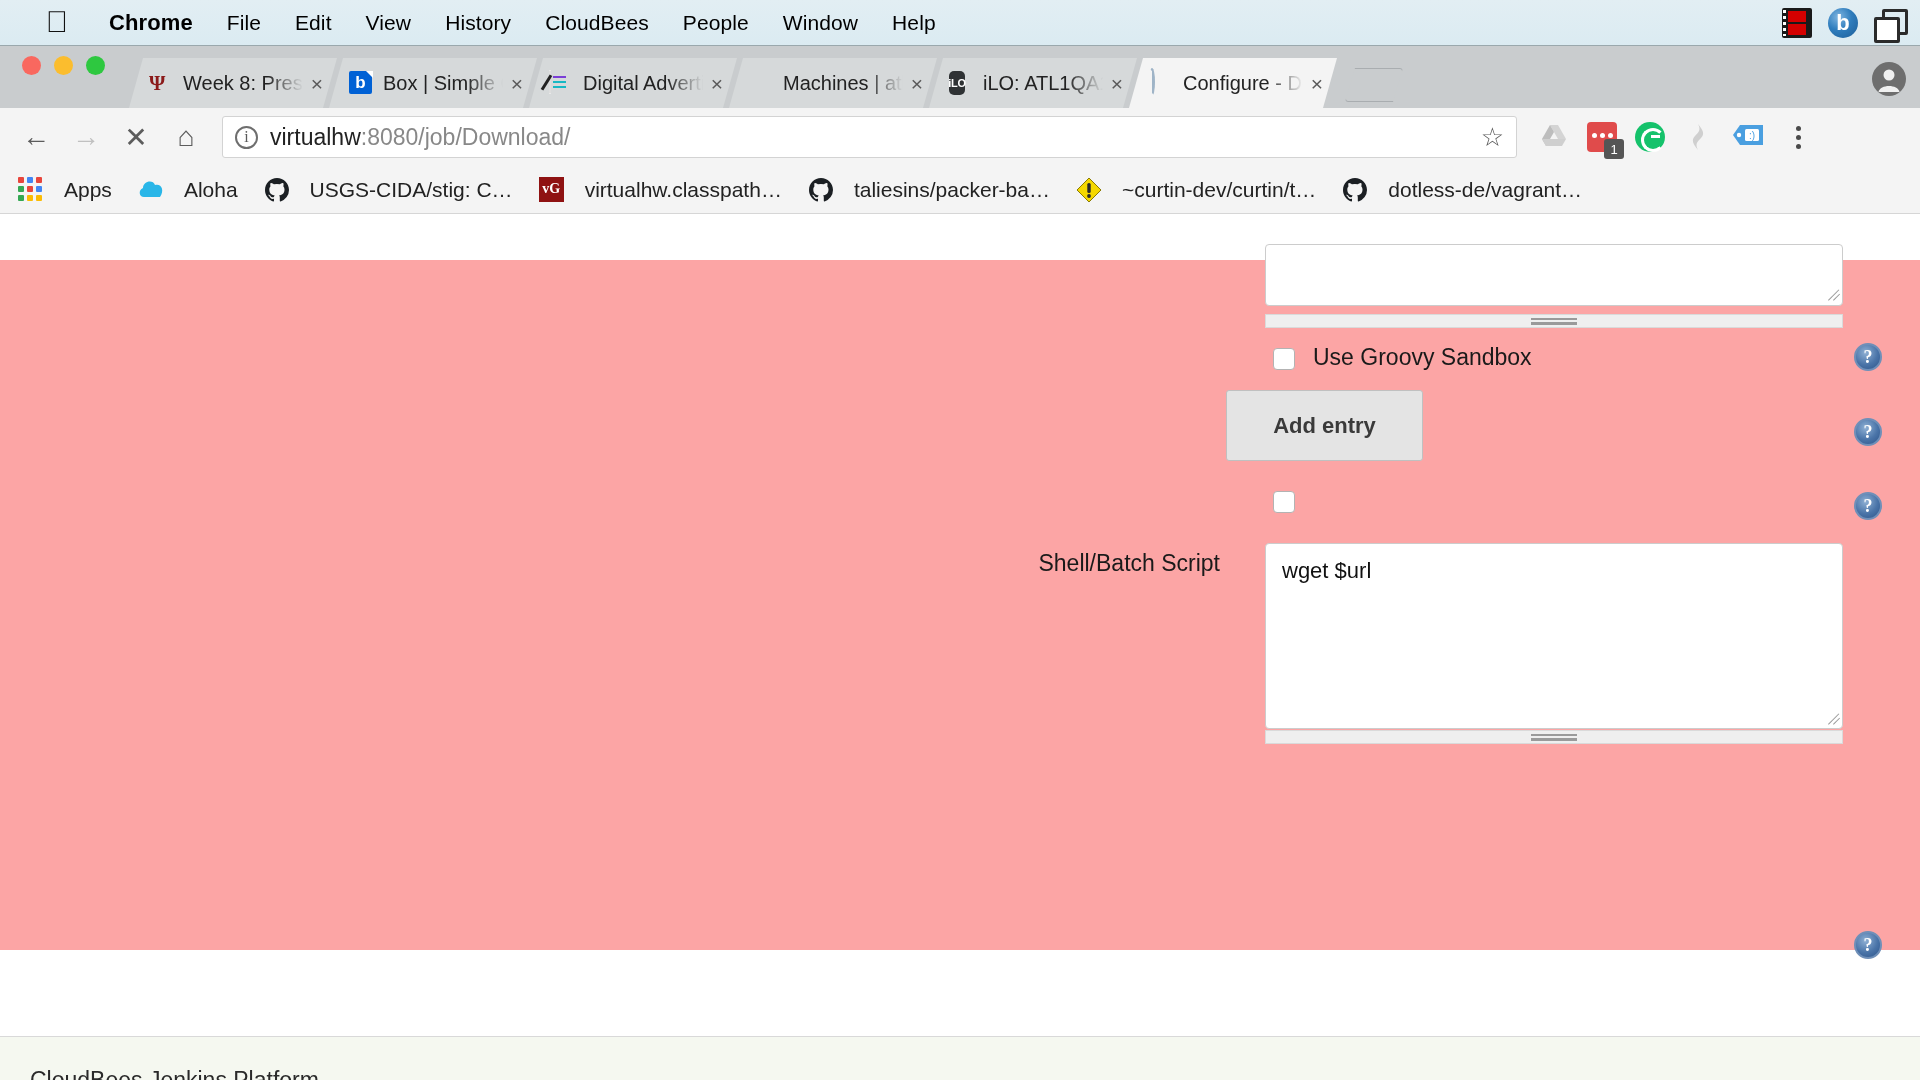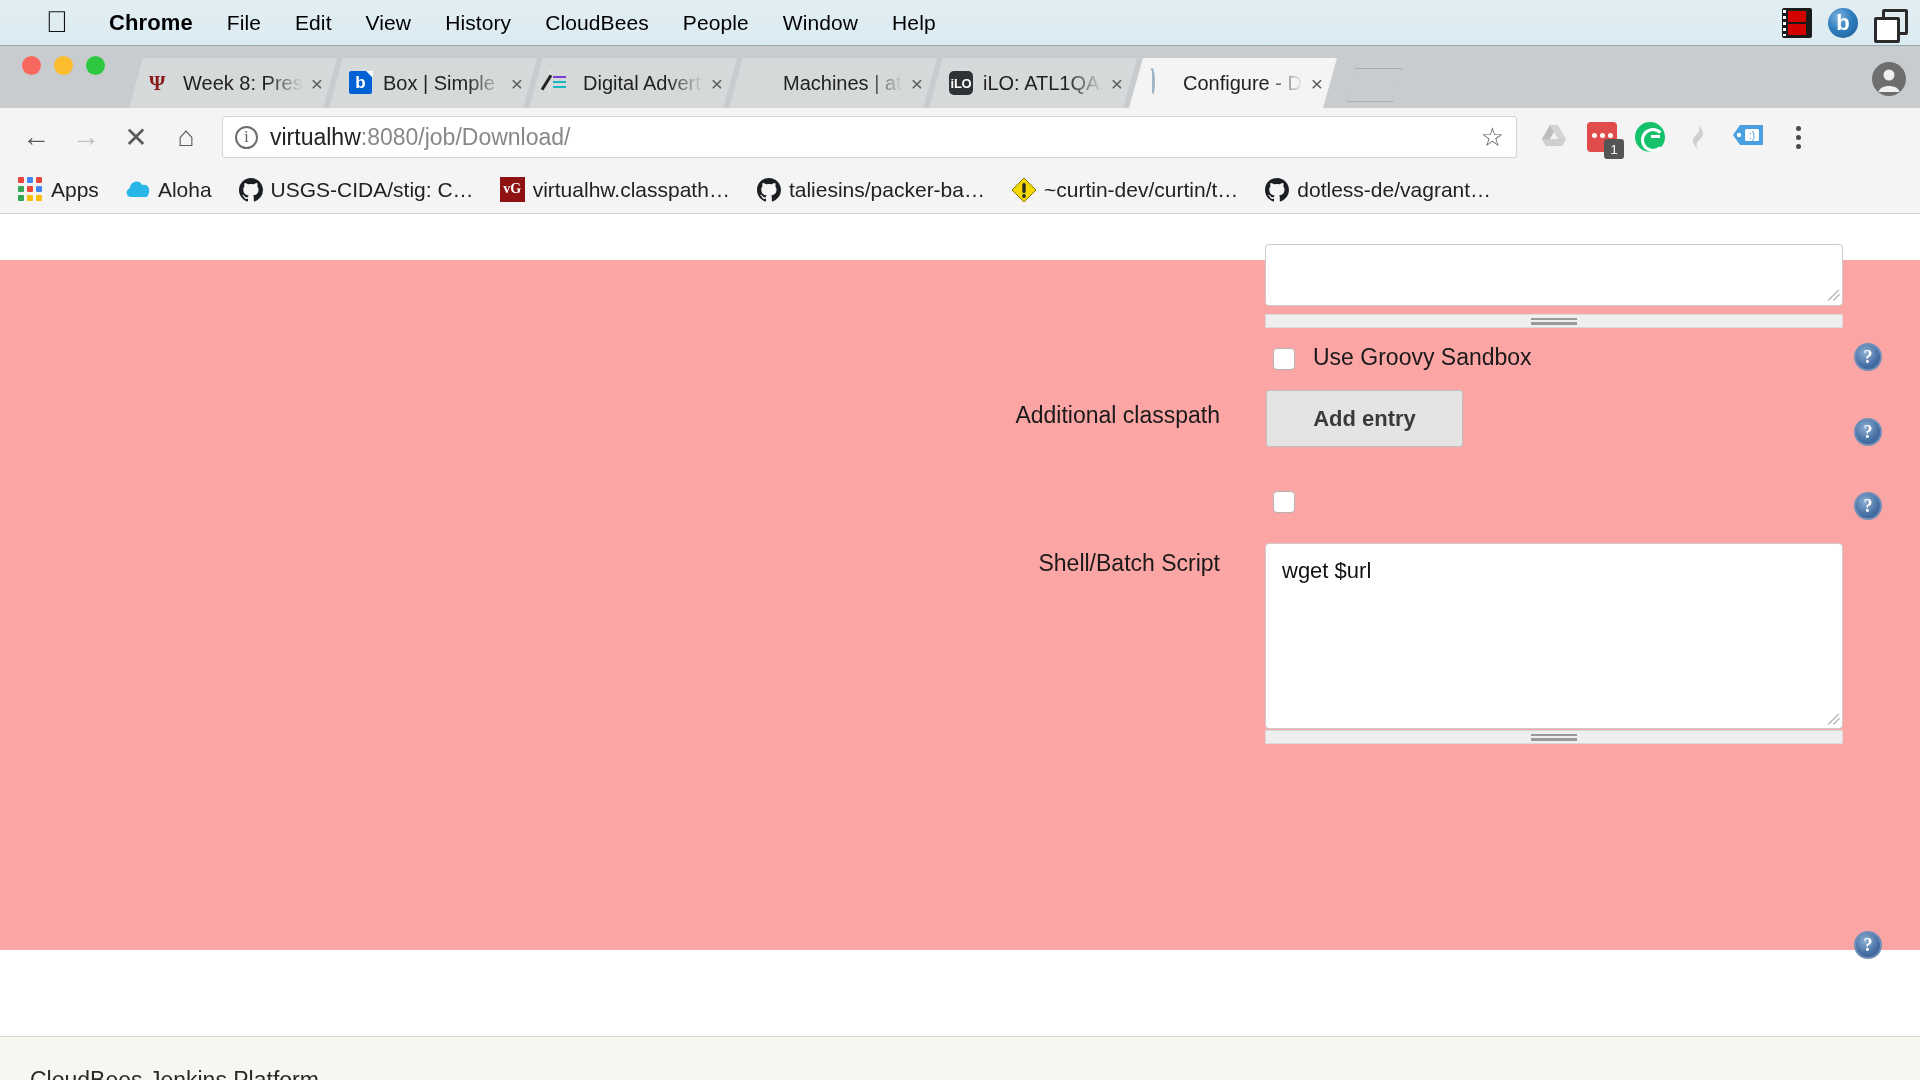--- a/index.html
+++ b/index.html
@@ -114,21 +114,21 @@
   .tab .tabclose { flex:0 0 20px; text-align:center; color:#5a5a5a; font-size: 21px; line-height: 1; margin-left: 4px; }
 
   .fav-iu { color:#8b1a1a; font-size:21px; font-weight:bold; line-height:24px; text-align:center; font-family:"Liberation Serif", serif; }
   .fav-box { width:23px;height:23px;background:#0061d5;border-radius:2px;color:#fff;font-weight:bold;font-size:17px;display:flex;align-items:center;justify-content:center; }
   .fav-box::before{content:"";position:absolute;right:0;top:0;border-left:7px solid transparent;border-top:7px solid #fff;}
   .fav-pen { width:24px;height:24px;background:#fff;border-radius:5px;border:1px solid #ddd;position:relative;overflow:hidden; }
   .fav-pen::before{content:"";position:absolute;left:3px;top:5px;width:13px;height:2px;background:#7b3fd6;box-shadow:0 5px 0 #17b8c4, 0 10px 0 #17b8c4;}
   .fav-pen::after{content:"";position:absolute;right:2px;top:3px;width:3px;height:17px;background:#222;transform:rotate(32deg);}
   .fav-orange { width:23px;height:23px;border-radius:50%;background:#f05024;position:relative;overflow:hidden;}
   .fav-orange::before{content:"";position:absolute;left:4px;top:4px;right:4px;bottom:4px;background:repeating-linear-gradient(180deg,#fff 0 2px,#f05024 2px 4px);}
-  .fav-ilo { width:24px;height:24px;background:#2f3234;border-radius:5px;color:#fff;font-size:13px;font-weight:bold;display:flex;align-items:center;justify-content:center;letter-spacing:-0.3px;}
+  .fav-ilo { width:16px;height:24px;background:#2f3234;border-radius:5px;color:#fff;font-size:11px;font-weight:bold;display:flex;align-items:center;justify-content:center;letter-spacing:-0.3px;}
   .fav-spinner { width:22px;height:22px;border:3px solid transparent;border-top-color:#9fb4c7;border-right-color:#9fb4c7;border-radius:50%;transform:rotate(20deg);}
 
   .newtab-btn {
     width: 58px; height: 34px; margin-left: 16px; margin-bottom: 6px;
     border: 1px solid #a9adb0; border-radius: 3px; background: #c9ccce;
     clip-path: polygon(10px 0, 100% 0, calc(100% - 10px) 100%, 0 100%);
   }
   .profile-avatar { position:absolute; right: 14px; bottom: 12px; width: 34px; height: 34px; }
   .profile-avatar svg { width:34px; height:34px; }
 
@@ -157,21 +157,21 @@
   .ext-gram::before{content:"";position:absolute;left:6px;top:6px;width:18px;height:18px;border:3px solid #fff;border-radius:50%;border-right-color:transparent;}
   .ext-gram::after{content:"";position:absolute;right:5px;top:13px;width:9px;height:3px;background:#fff;}
   .ext-gray svg{width:30px;height:30px;}
   .ext-tag svg{width:34px;height:26px;}
   .kebab { width:26px;height:30px;display:flex;flex-direction:column;align-items:center;justify-content:center;gap:4px;margin-left:6px;}
   .kebab i{width:5px;height:5px;border-radius:50%;background:#4a4a4a;}
 
   
   .bookmarks { height: 48px; background:#f4f4f4; display:flex; align-items:center; padding: 0 18px; border-bottom: 1px solid #d6d6d6; }
   .bm { display:flex; align-items:center; font-size: 21px; color:#222; margin-right: 26px; white-space:nowrap; }
-  .bm .bmicon { width:26px;height:26px;margin-right:7px;flex:0 0 26px;position:relative; }
+  .bm .bmicon { width:26px;height:26px;margin-right:20px;flex:0 0 26px;position:relative; }
   .apps-grid { display:grid; grid-template-columns:repeat(3,6px); grid-template-rows:repeat(3,6px); gap:3px; width:24px;height:24px; }
   .apps-grid i{width:6px;height:6px;border-radius:1px;}
   .gh svg{width:26px;height:26px;}
   .aloha svg{width:27px;height:24px;}
   .vg { width:25px;height:25px;background:#8f1212;color:#fff;font-size:14px;font-weight:bold;display:flex;align-items:center;justify-content:center;font-family:"Liberation Serif",serif;}
   .launchpad { width:26px;height:26px;position:relative; }
   .launchpad svg{width:26px;height:26px;}
 
   
   .page { position:absolute; top: 214px; left:0; width:1920px; height: 820px; background:#fff; }
@@ -450,22 +450,21 @@
       <div class="textarea-box" style="left:1265px; top:-16px; width:578px; height:62px;"></div>
       <div class="resize-grip" style="left:1827px; top:28px;"></div>
       <div class="hscroll" style="left:1265px; top:54px; width:578px;">
         <div class="thumb"></div>
       </div>
 
       <div class="jcheck" style="left:1273px; top:88px;"></div>
       <div class="jcheck-label" style="left:1313px; top:84px;">Use Groovy Sandbox</div>
       <div class="help-icon" style="left:1854px; top:83px;">?</div>
 
-      <div class="f-label" style="left:790px; top:142px; width:430px;">Additional classpath</div>
-      <div class="jbtn" style="left:1266px; top:130px; width:197px; height:57px;">Add entry</div>
+      <div class="jbtn" style="left:1226px; top:130px; width:197px; height:71px;">Add entry</div>
       <div class="help-icon" style="left:1854px; top:158px;">?</div>
 
       <div class="jcheck" style="left:1273px; top:231px;"></div>
       <div class="help-icon" style="left:1854px; top:232px;">?</div>
 
       <div class="f-label" style="left:790px; top:290px; width:430px;">Shell/Batch Script</div>
       <div class="textarea-box" style="left:1265px; top:283px; width:578px; height:186px;">wget $url</div>
       <div class="resize-grip" style="left:1827px; top:452px;"></div>
       <div class="hscroll" style="left:1265px; top:470px; width:578px;">
         <div class="thumb"></div>

